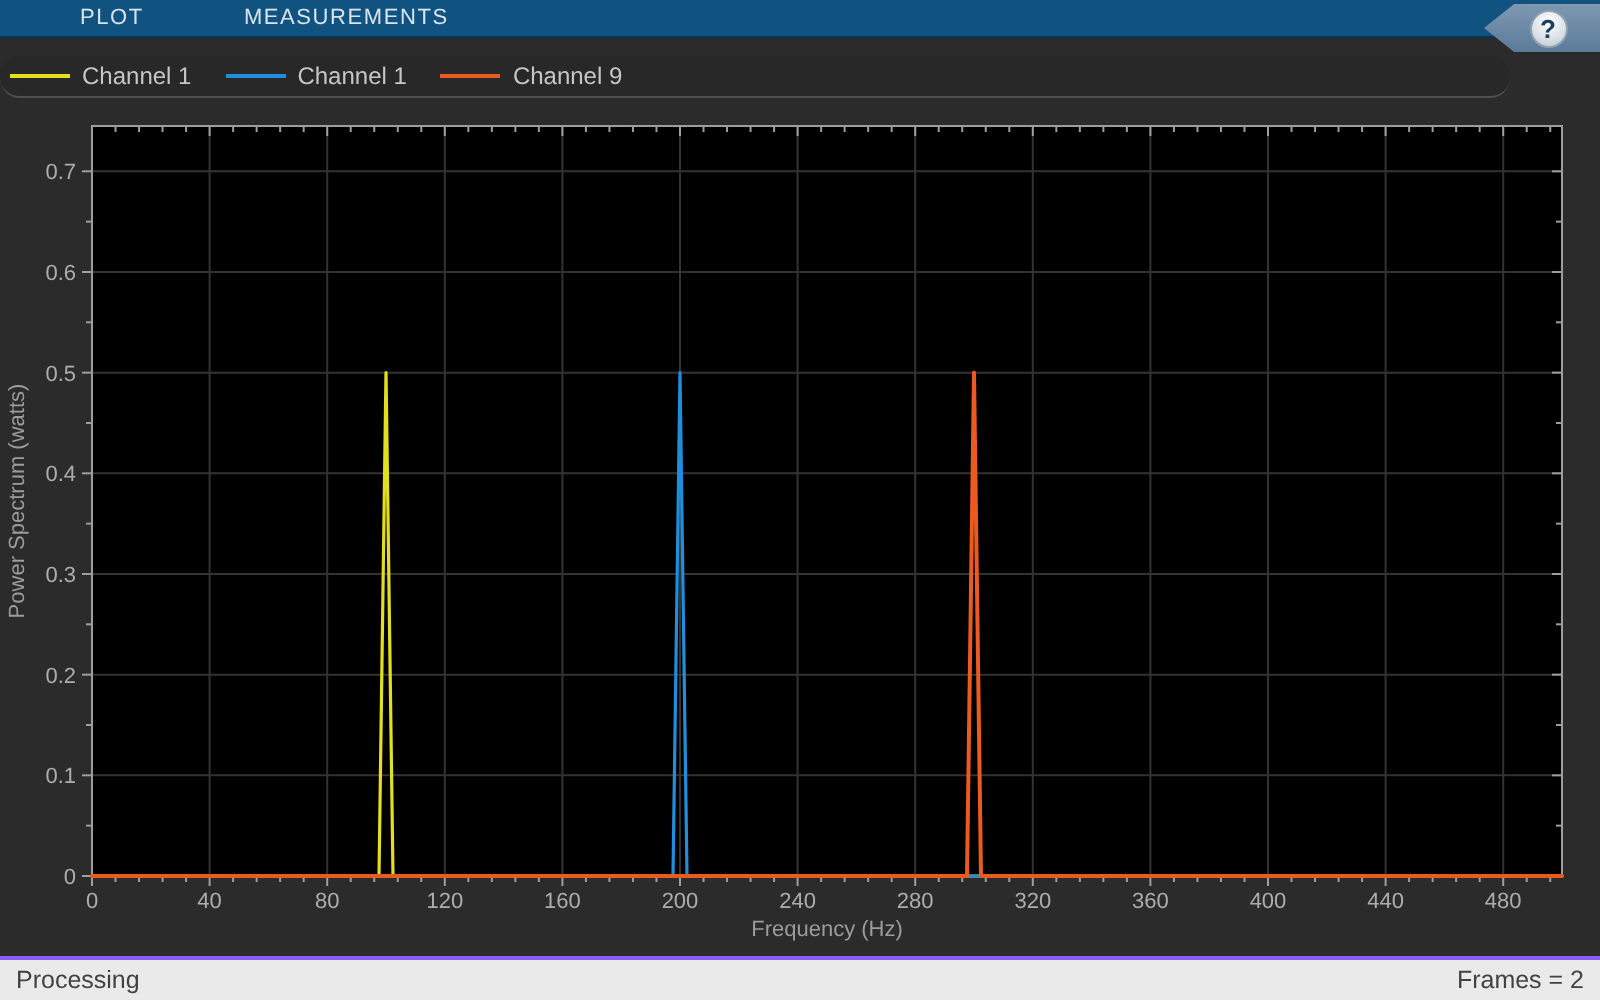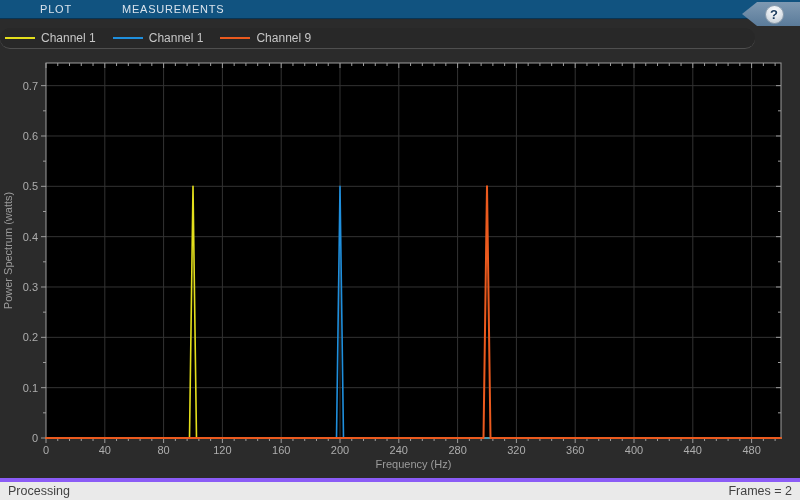--- a/index.html
+++ b/index.html
@@ -32,21 +32,21 @@
   .legend-swatch { display:inline-block; width:30px; height:2px; margin-right:6px; }
   .legend-label { color:#c6c6c6; font-size:12px; }
 
   
   .plot-panel { position:absolute; left:0; top:50px; width:800px; height:428px;
                 background:#2b2b2b; }
   svg text { font-family:"Liberation Sans", sans-serif; font-size:11px; }
 
   
   .statusbar { position:absolute; left:0; top:478px; width:800px; height:22px;
-               background:#eaeaea; border-top:4px solid #8b5cf6;
+               background:#eaeaea; border-top:2px solid #8b5cf6;
                display:flex; align-items:center; justify-content:space-between;
                padding:0 8px; color:#424242; font-size:12.5px; }
 </style>
 </head>
 <body>
 
 <div class="window">
 
   <div class="toolbar">
     <div class="tab tab-plot">PLOT</div>

